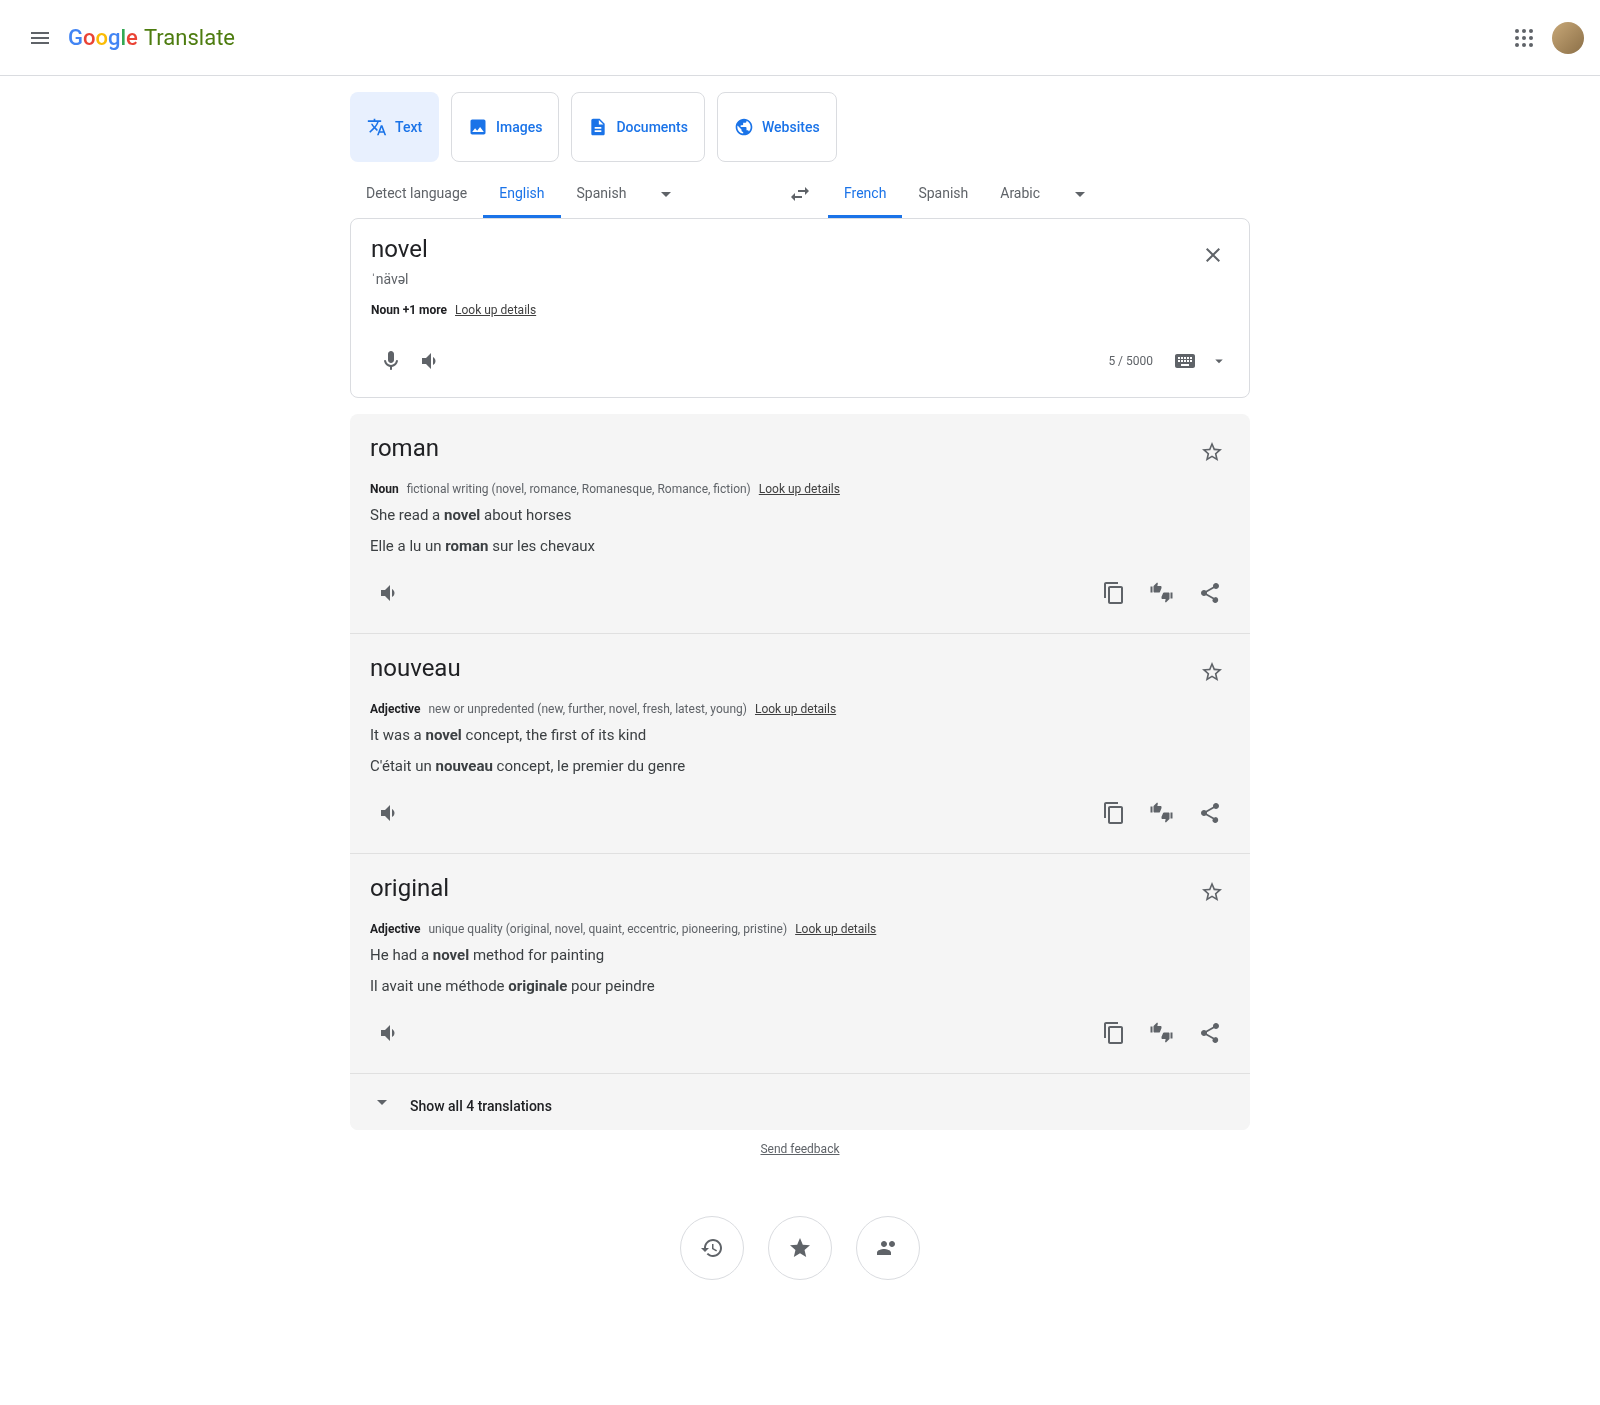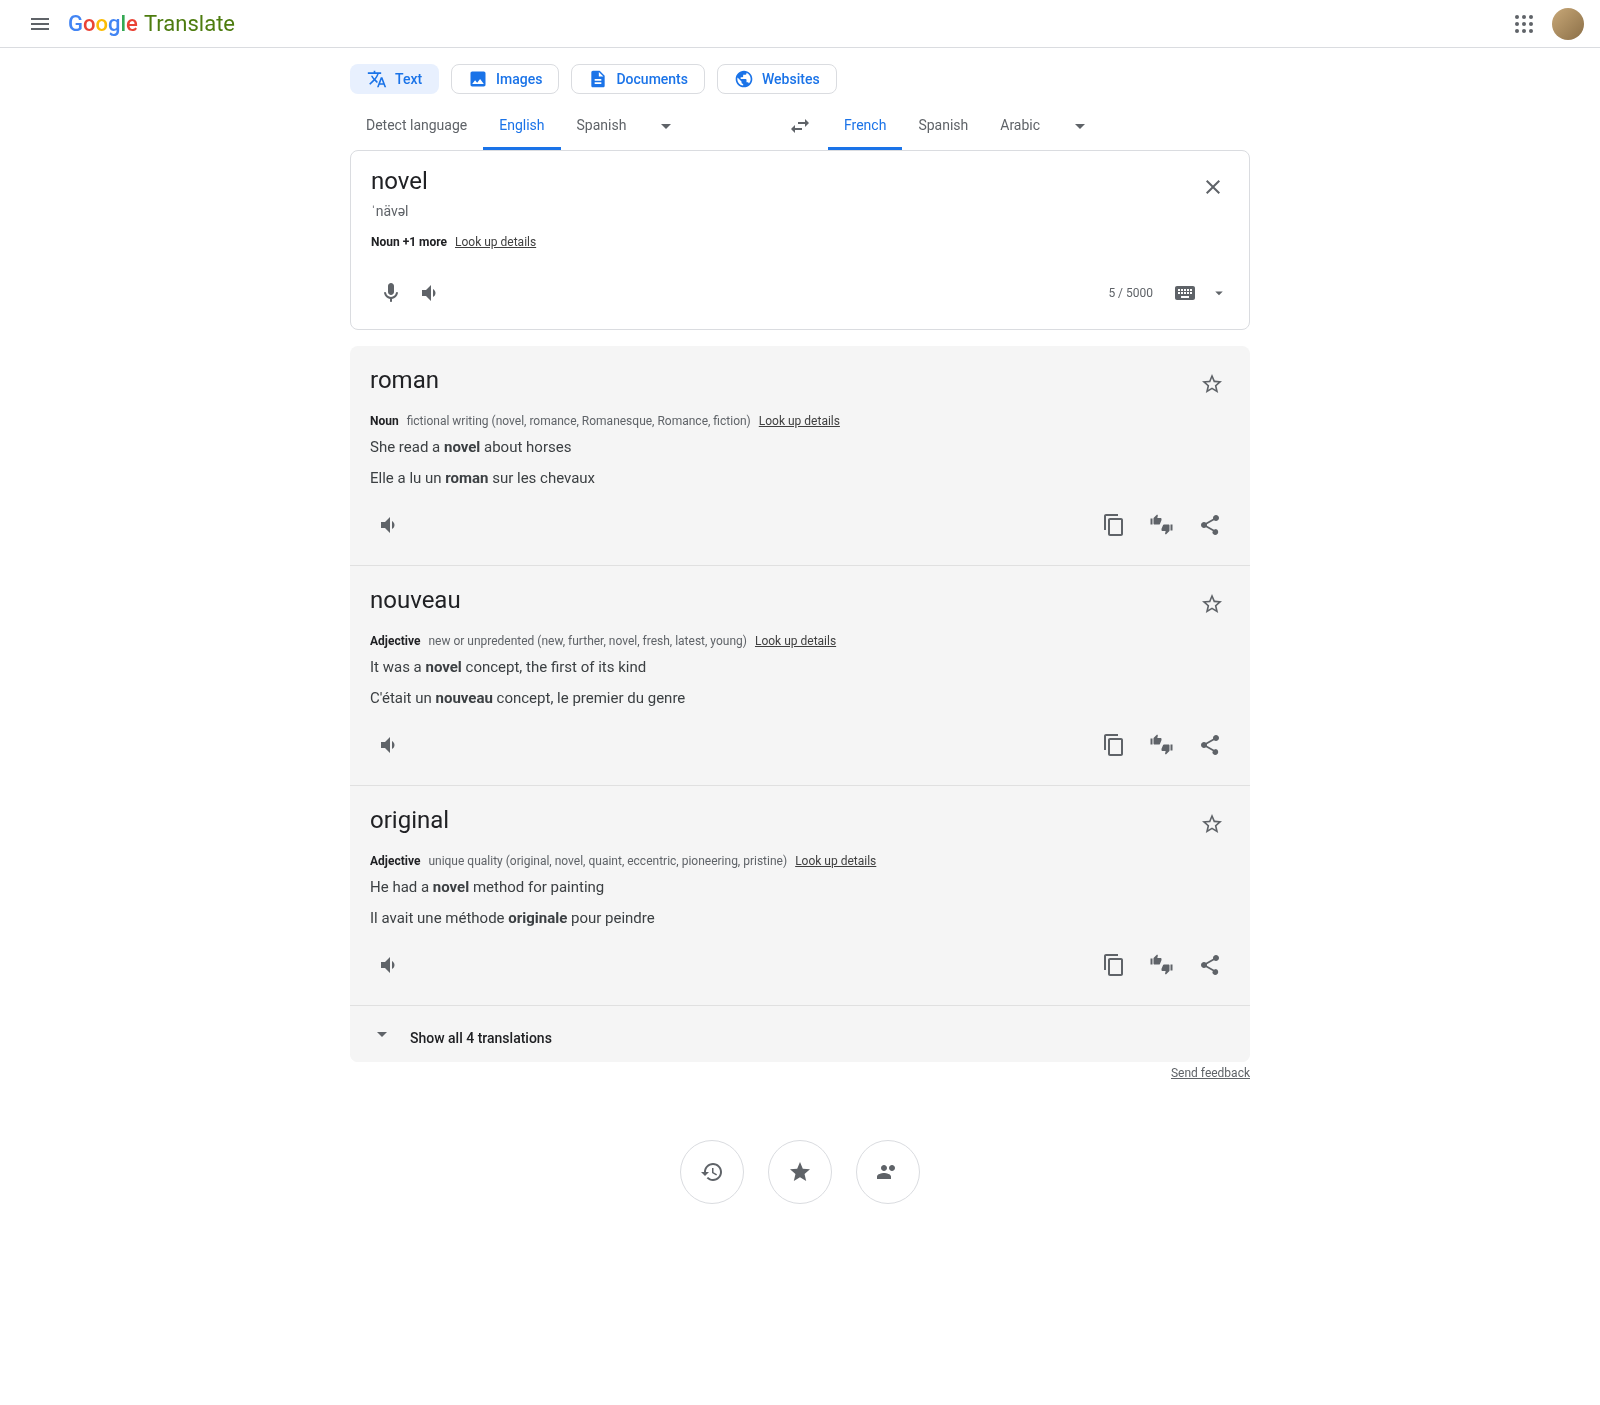--- a/index.html
+++ b/index.html
@@ -1,26 +1,26 @@
 <!DOCTYPE html>
 <html><head>
 <meta charset="utf-8">
 <style>
 *{box-sizing:border-box;margin:0;padding:0;font-family:'Google Sans',Roboto,Arial,sans-serif}
 body{background:#fff;color:#202124}
-.header{display:flex;align-items:center;padding:8px 16px;height:48px;border-bottom:1px solid #dadce0}
+.header{display:flex;align-items:center;padding:8px 16px;height:76px;border-bottom:1px solid #dadce0}
 .menu-btn{width:48px;height:48px;display:flex;align-items:center;justify-content:center;border:none;background:none;cursor:pointer;border-radius:50%}
 .logo{display:flex;align-items:center;margin-left:4px}
 .logo-text{font-size:22px;color:#4d7c0f;font-weight:400;margin-left:2px}
 .header-right{margin-left:auto;display:flex;align-items:center;gap:8px}
 .apps-btn{width:40px;height:40px;display:flex;align-items:center;justify-content:center;border:none;background:none;cursor:pointer;border-radius:50%}
 .avatar{width:32px;height:32px;border-radius:50%;background:linear-gradient(135deg,#c8a878 0%,#8b6f47 100%);cursor:pointer}
 .container{max-width:932px;margin:0 auto;padding:0 16px}
 .mode-tabs{display:flex;gap:12px;padding:16px 0 8px 0}
-.mode-tab{display:flex;align-items:center;gap:8px;padding:4px 16px;border:1px solid #dadce0;border-radius:8px;background:#fff;cursor:pointer;font-size:14px;font-weight:500;color:#1a73e8}
+.mode-tab{display:flex;align-items:center;gap:8px;padding:24px 16px;border:1px solid #dadce0;border-radius:8px;background:#fff;cursor:pointer;font-size:14px;font-weight:500;color:#1a73e8}
 .mode-tab.active{background:#e8f0fe;border-color:transparent}
 .lang-row{display:flex;align-items:center;height:48px}
 .lang-group{display:flex;align-items:center;flex:1}
 .lang-tabs{display:flex;align-items:center}
 .lang-tab{padding:0 16px;height:48px;display:flex;align-items:center;font-size:14px;font-weight:400;color:#5f6368;cursor:pointer;border-bottom:3px solid transparent}
 .lang-tab.active{color:#1a73e8;border-bottom-color:#1a73e8}
 .dropdown-btn{width:40px;height:40px;display:flex;align-items:center;justify-content:center;border:none;background:none;cursor:pointer;border-radius:50%;color:#5f6368;margin-left:4px}
 .swap-btn{width:40px;height:40px;display:flex;align-items:center;justify-content:center;border:none;background:none;cursor:pointer;border-radius:50%;color:#5f6368;margin:0 8px}
 .input-panel{border:1px solid #dadce0;border-radius:8px;background:#fff;padding:16px 20px;position:relative}
 .input-text{font-size:24px;color:#202124;font-weight:400;min-height:32px;border:none;outline:none;width:calc(100% - 40px)}
@@ -39,21 +39,21 @@
 .result-word{font-size:24px;color:#202124;font-weight:400}
 .star-btn{position:absolute;top:18px;right:18px;width:40px;height:40px;display:flex;align-items:center;justify-content:center;border:none;background:none;cursor:pointer;border-radius:50%;color:#5f6368}
 .result-meta{display:flex;align-items:center;gap:8px;margin-top:20px;font-size:12px;flex-wrap:wrap}
 .result-pos{font-weight:700;color:#202124}
 .result-desc{color:#5f6368}
 .example{font-size:15px;color:#3c4043;margin-top:8px;line-height:1.5}
 .example strong{font-weight:700}
 .result-footer{display:flex;align-items:center;margin-top:16px}
 .result-actions{margin-left:auto;display:flex;gap:8px}
 .show-all{display:flex;align-items:flex-end;gap:16px;padding:16px 20px;cursor:pointer;font-size:14px;font-weight:500;color:#202124;background:#f5f5f5}
-.feedback{text-align:right;margin-top:4px;font-size:12px}
+.feedback{text-align:center;margin-top:12px;font-size:12px}
 .feedback a{color:#5f6368;text-decoration:underline;cursor:pointer}
 .bottom-circles{display:flex;justify-content:center;gap:24px;margin-top:60px;padding-bottom:20px}
 .circle-btn{width:64px;height:64px;border:1px solid #dadce0;border-radius:50%;background:#fff;display:flex;align-items:center;justify-content:center;cursor:pointer;color:#5f6368}
 svg{display:block}
 </style>
 </head>
 <body>
 
 <div class="header">
   <button class="menu-btn">

